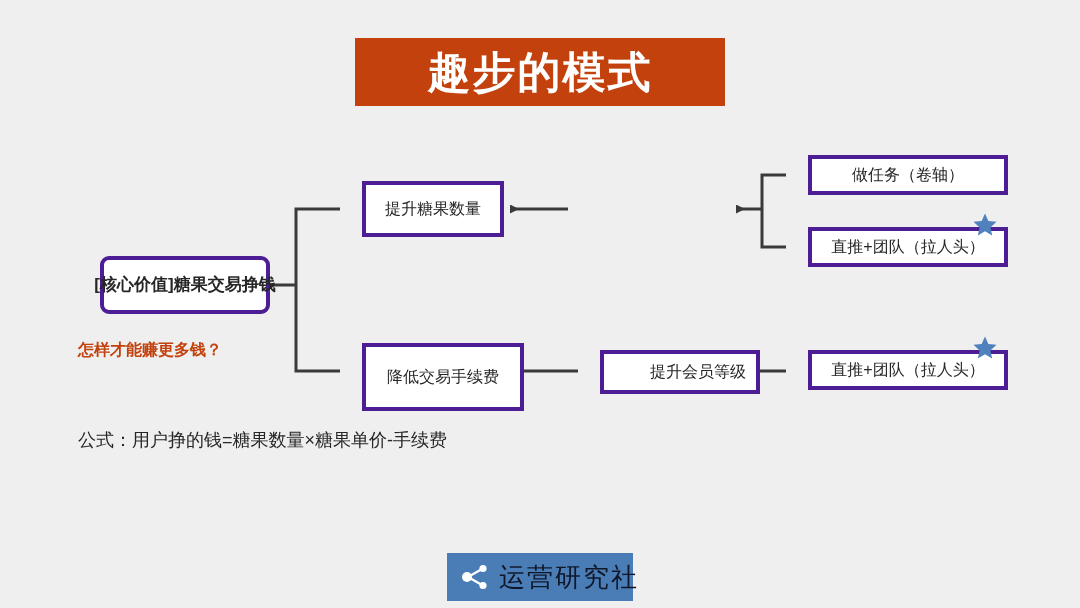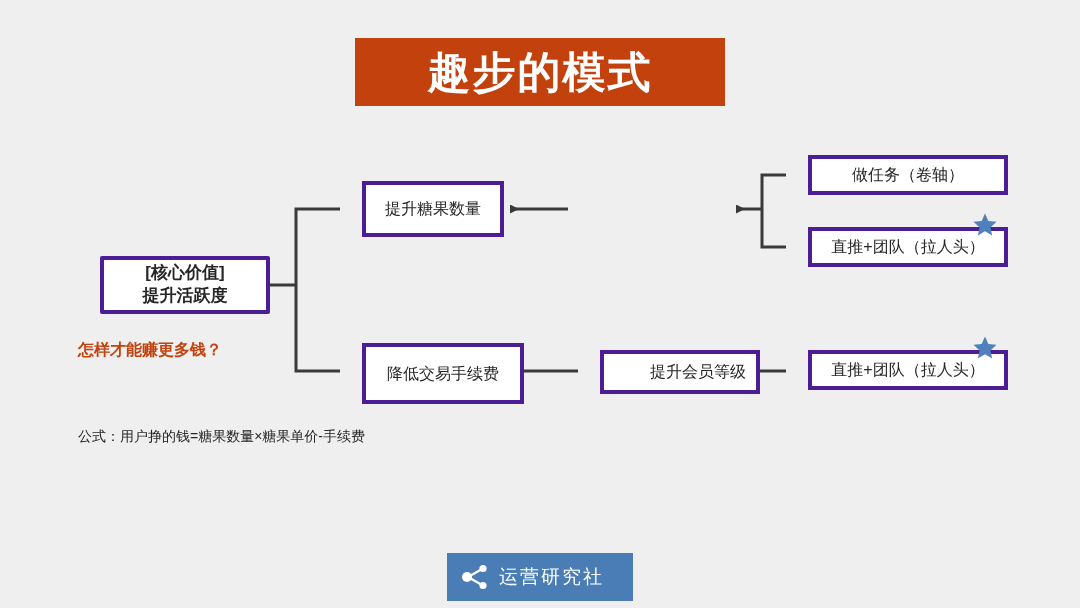--- a/index.html
+++ b/index.html
@@ -51,35 +51,35 @@
     display: flex;
     align-items: center;
     justify-content: center;
     text-align: center;
     color: #262626;
     font-size: 16px;
     line-height: 1.35;
     margin-left: 22px;
   }
   .node.core {
-    border-radius: 2px;
+    border-radius: 9px;
     font-weight: bold;
-    flex-direction: column;
+    flex-direction: row;
     font-size: 17px;
   }
   .node.core .line1,
   .node.core .line2 { display: block; white-space: nowrap; }
 
   
   #node-core         { left: 78px;  top: 256px; width: 170px; height: 58px; }
   #node-candy-qty    { left: 340px; top: 181px; width: 142px; height: 56px; }
   #node-activity     { left: 568px; top: 187px; width: 160px; height: 45px; }
   #node-task         { left: 786px; top: 155px; width: 200px; height: 40px; }
   #node-referral-top { left: 786px; top: 227px; width: 200px; height: 40px; }
-  #node-lower-fee    { left: 340px; top: 343px; width: 162px; height: 61px; }
+  #node-lower-fee    { left: 340px; top: 343px; width: 162px; height: 68px; }
   #node-member-lvl   { left: 578px; top: 350px; width: 160px; height: 44px; padding-left: 36px; }
   #node-referral-bot { left: 786px; top: 350px; width: 200px; height: 40px; }
 
   
   .star {
     position: absolute;
     width: 26px;
     height: 26px;
     pointer-events: none;
   }
@@ -96,41 +96,41 @@
     font-weight: bold;
     white-space: nowrap;
   }
 
   
   .formula {
     position: absolute;
     left: 78px;
     top: 428px;
     color: #262626;
-    font-size: 14px;
+    font-size: 18px;
     white-space: nowrap;
   }
 
   
   .logo {
     position: absolute;
     left: 447px;
     top: 553px;
     width: 186px;
     height: 48px;
     background: #4a7cb5;
     display: flex;
     align-items: center;
     padding-left: 12px;
     box-sizing: border-box;
   }
   .logo .logo-mark { width: 32px; height: 32px; flex: 0 0 32px; }
   .logo .logo-text {
-    color: #ffffff;
-    font-size: 19px;
+    color: #0f172a;
+    font-size: 26px;
     font-weight: 500;
     letter-spacing: 2px;
     margin-left: 8px;
     white-space: nowrap;
   }
 
   
   #connectors {
     position: absolute;
     left: 0; top: 0;
@@ -173,21 +173,21 @@
       <line x1="578" y1="371" x2="510" y2="371" marker-end="url(#arrowLeft)"></line>
     </g>
 
     <g stroke="#3a3a3a" stroke-width="3" fill="none">
       <line x1="786" y1="371" x2="746" y2="371" marker-end="url(#arrowLeft)"></line>
     </g>
   </svg>
 
   <div class="node core" id="node-core">
     <span class="line1">[核心价值]</span>
-    <span class="line2">提升活跃度</span>
+    <span class="line2">糖果交易挣钱</span>
   </div>
 
   <div class="node" id="node-candy-qty">
     <span>提升糖果数量</span>
   </div>
 
 
   <div class="node" id="node-task">
     <span>做任务（卷轴）</span>
   </div>

